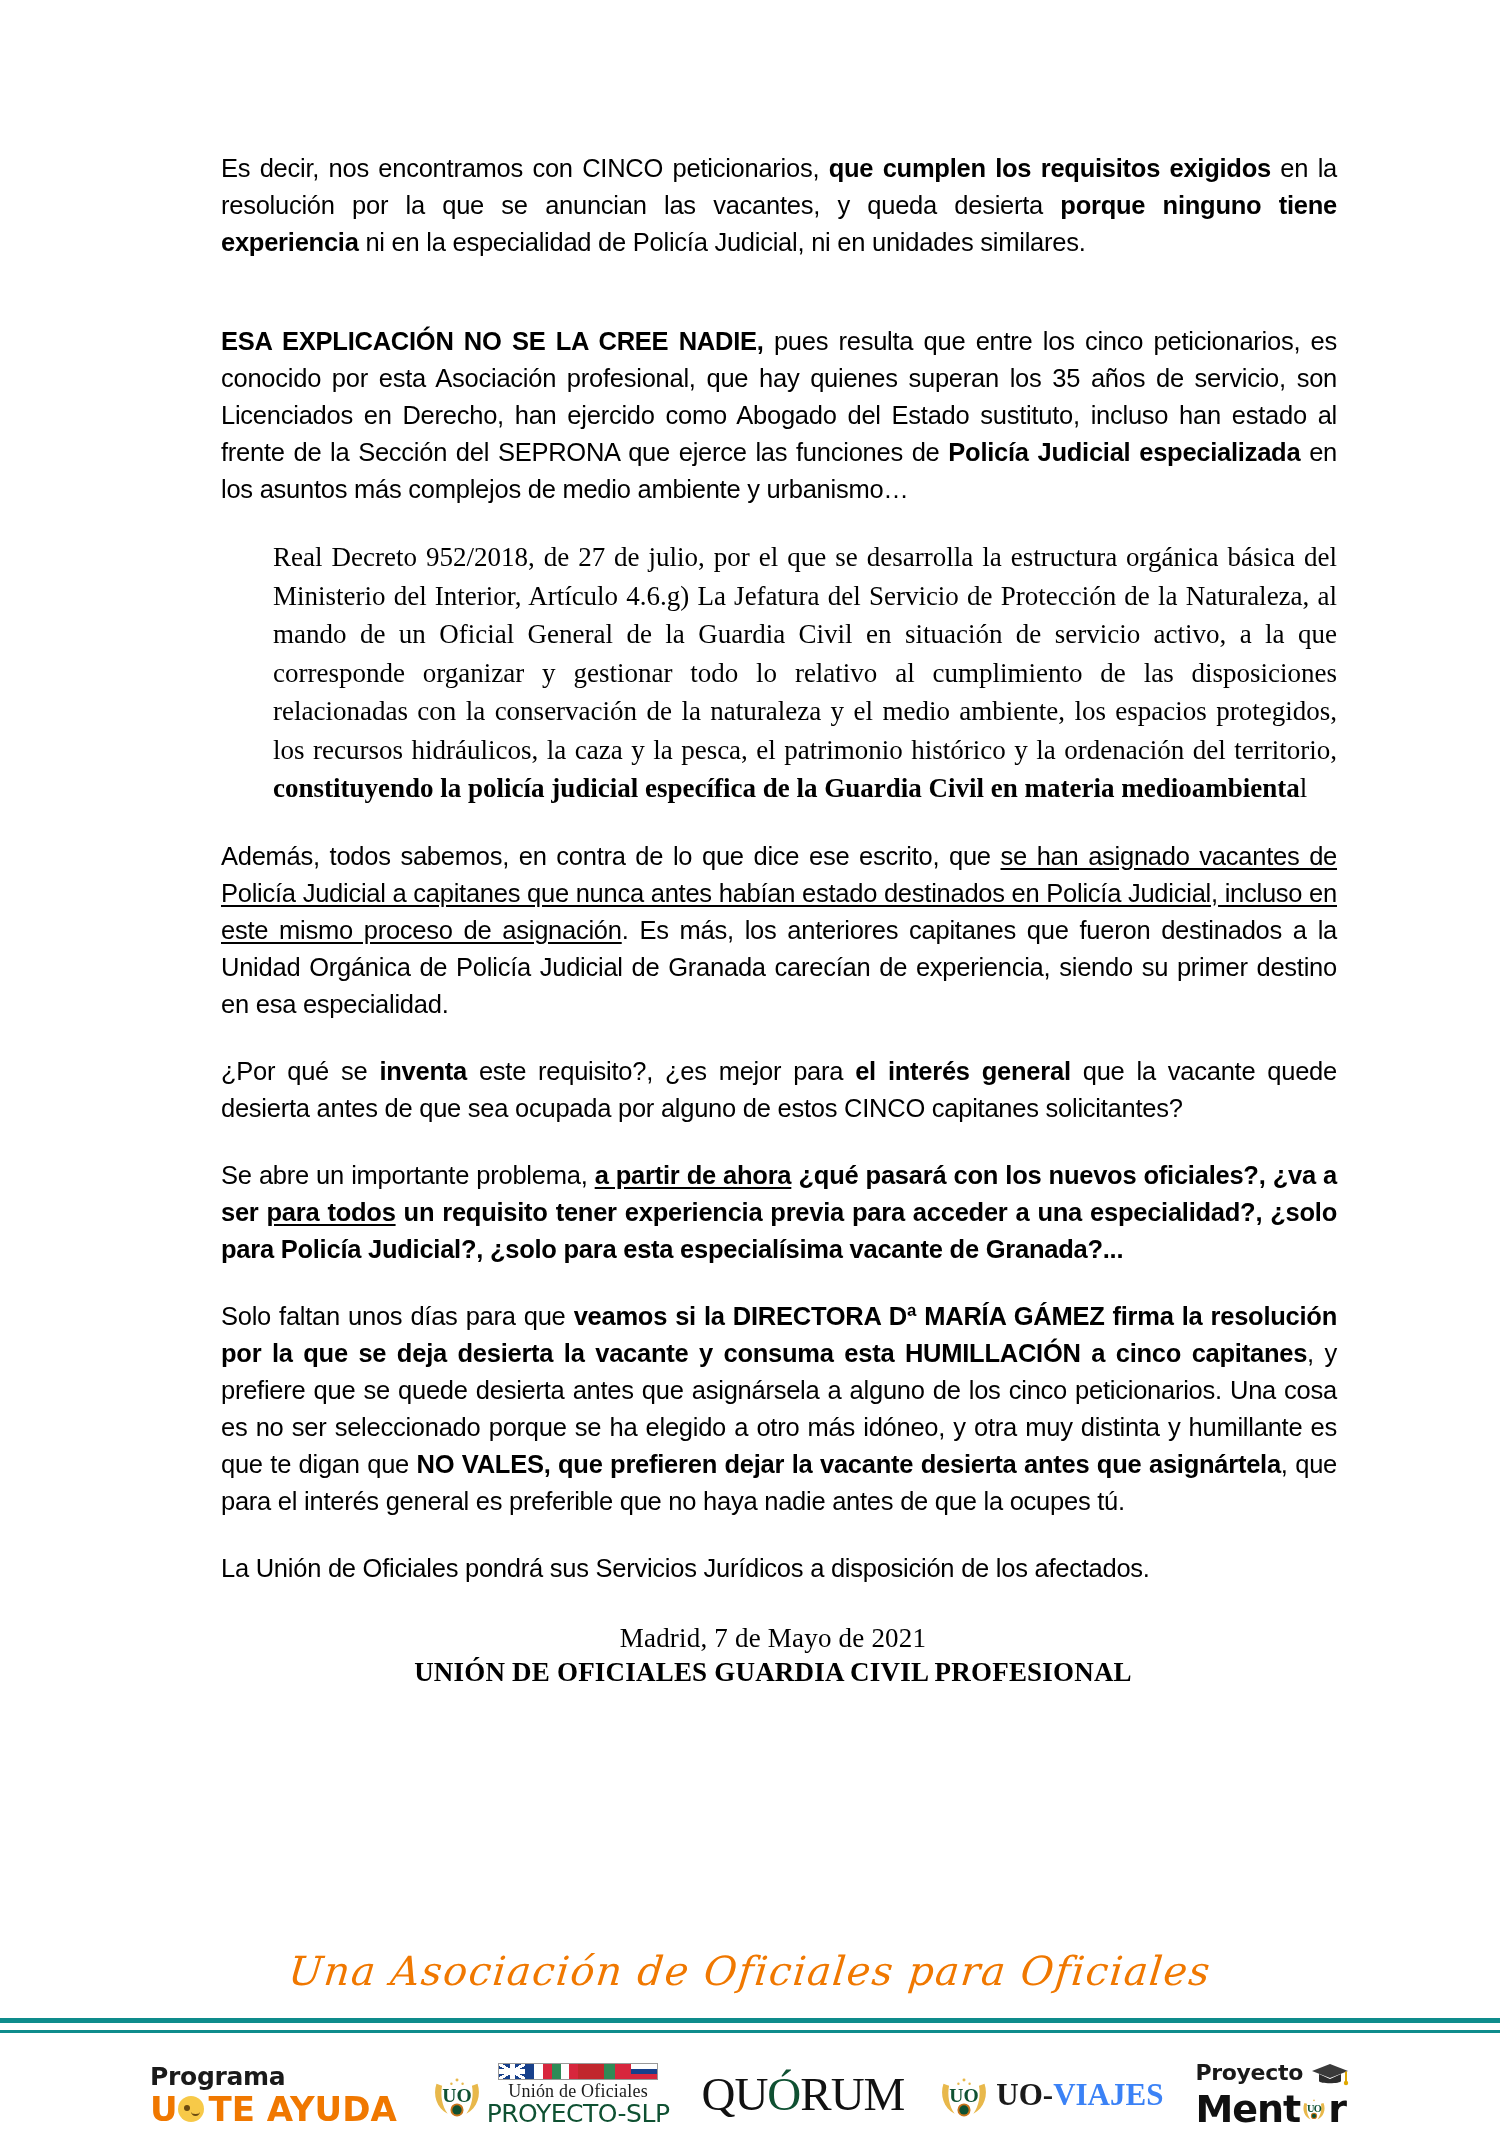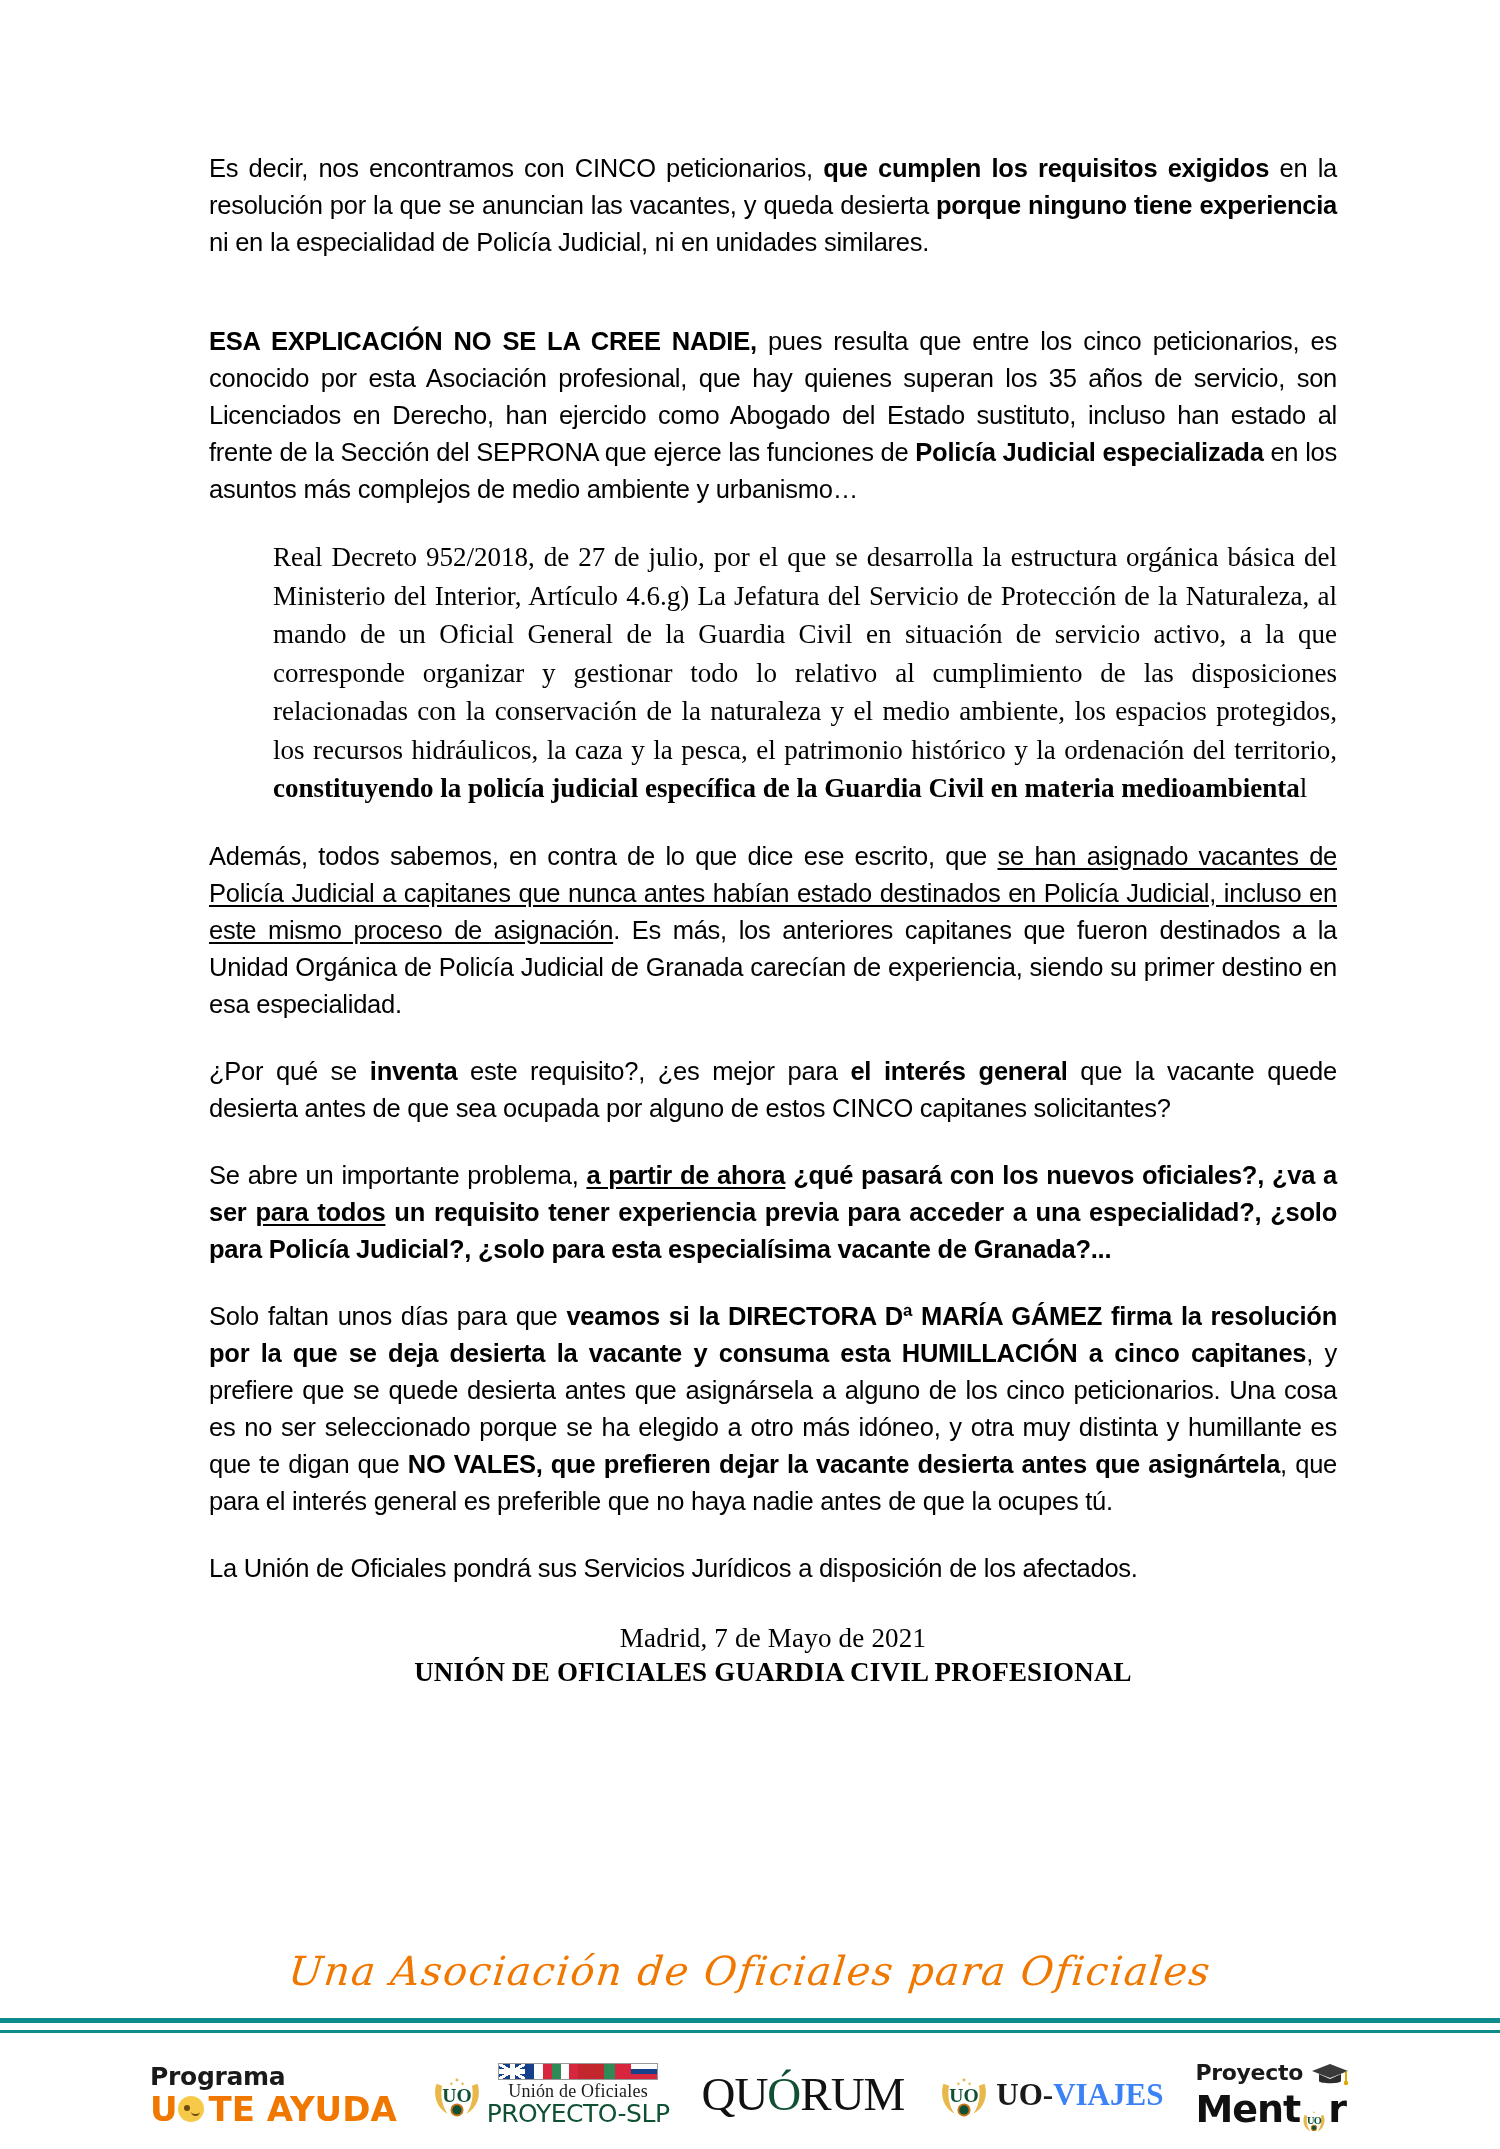--- a/index.html
+++ b/index.html
@@ -23,21 +23,21 @@
     background: #ffffff;
   }
   .content {
     position: absolute;
     left: 209px;
     top: 150px;
     width: 1128px;
   }
   
   p.para {
-    margin: 0 0 30px 0;
+    margin: 0 0 30px 12px;
     font-family: "Liberation Sans", sans-serif;
     font-size: 25.5px;
     line-height: 37px;
     text-align: justify;
     text-justify: inter-word;
     letter-spacing: -0.25px;
     word-spacing: 0px;
     font-stretch: condensed;
     transform-origin: left top;
   }
@@ -226,21 +226,21 @@
   }
   .cap { margin-left: 7px; }
   .mentor-l2 {
     font-family: "DejaVu Sans", sans-serif;
     font-weight: 700;
     font-size: 38px;
     color: #111;
     letter-spacing: -1px;
     margin-top: 2px;
     display: flex;
-    align-items: flex-end;
+    align-items: flex-start;
   }
   .mentor-o {
     display: inline-block;
     width: 26px; height: 26px;
     position: relative;
     margin: 0 1px;
   }
 </style>
 </head>
 <body>

